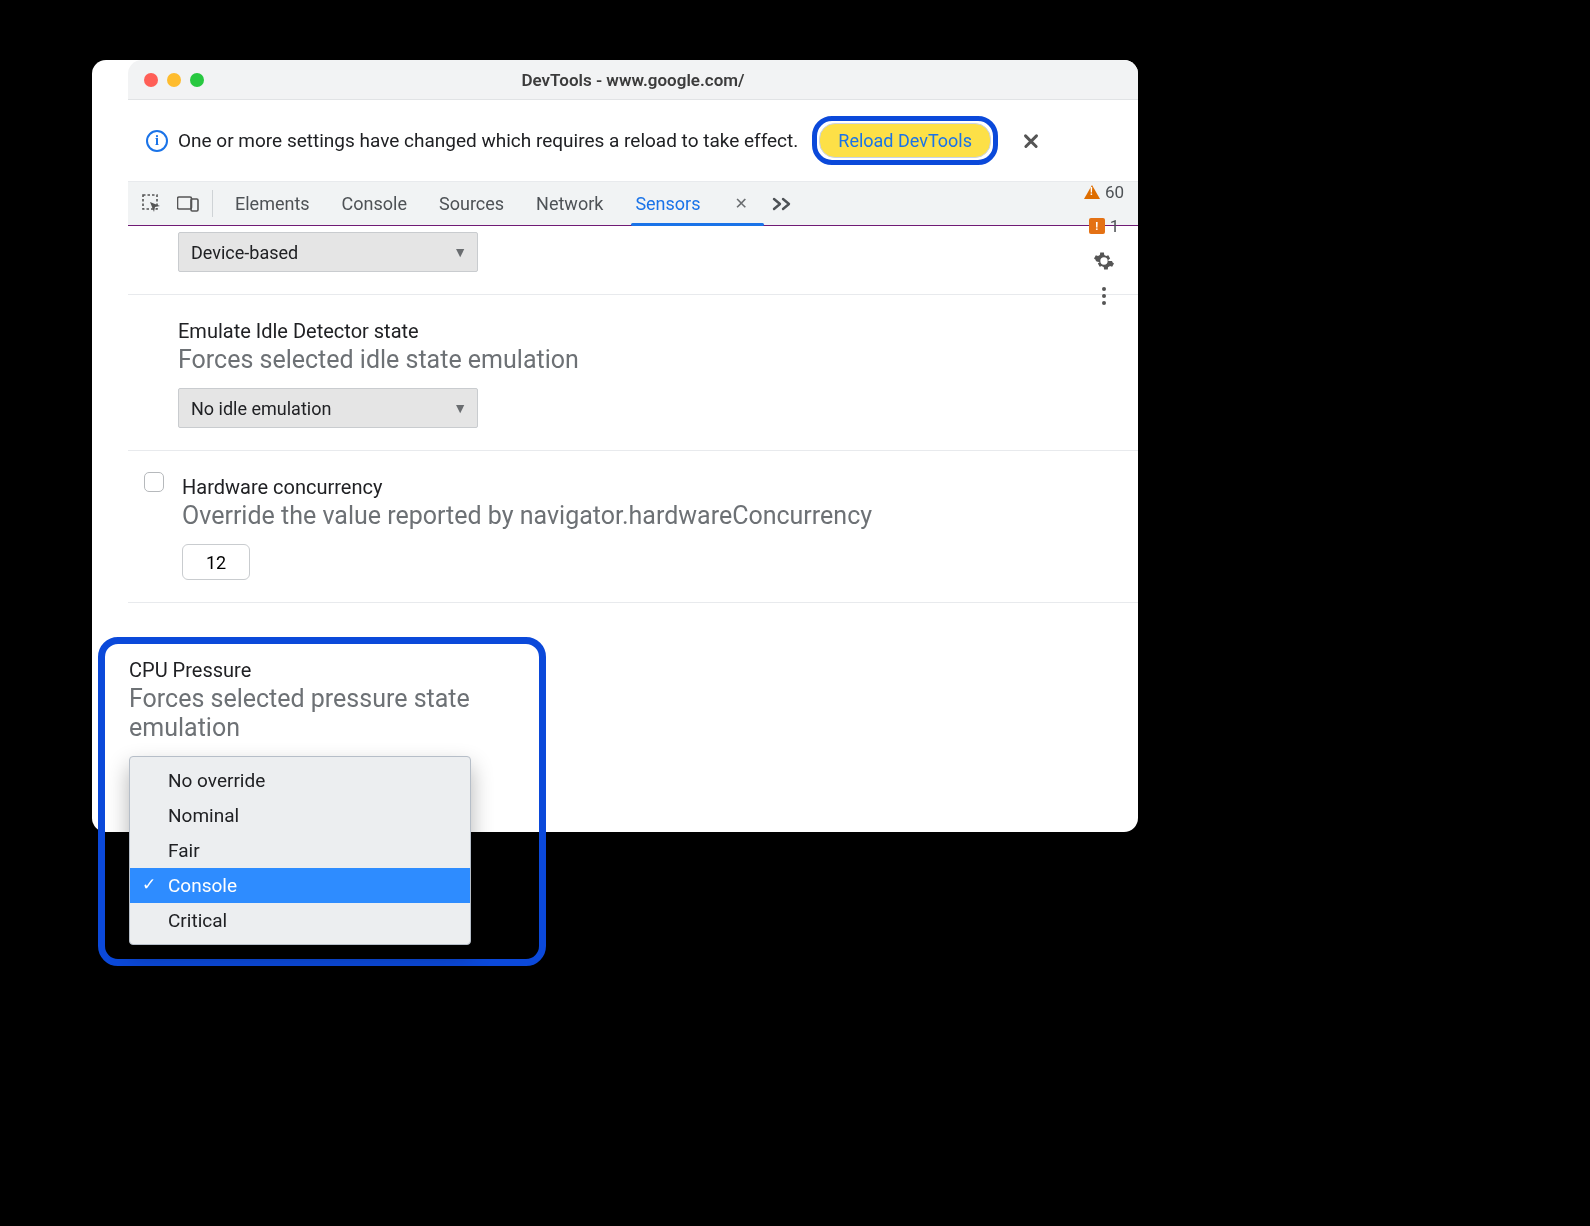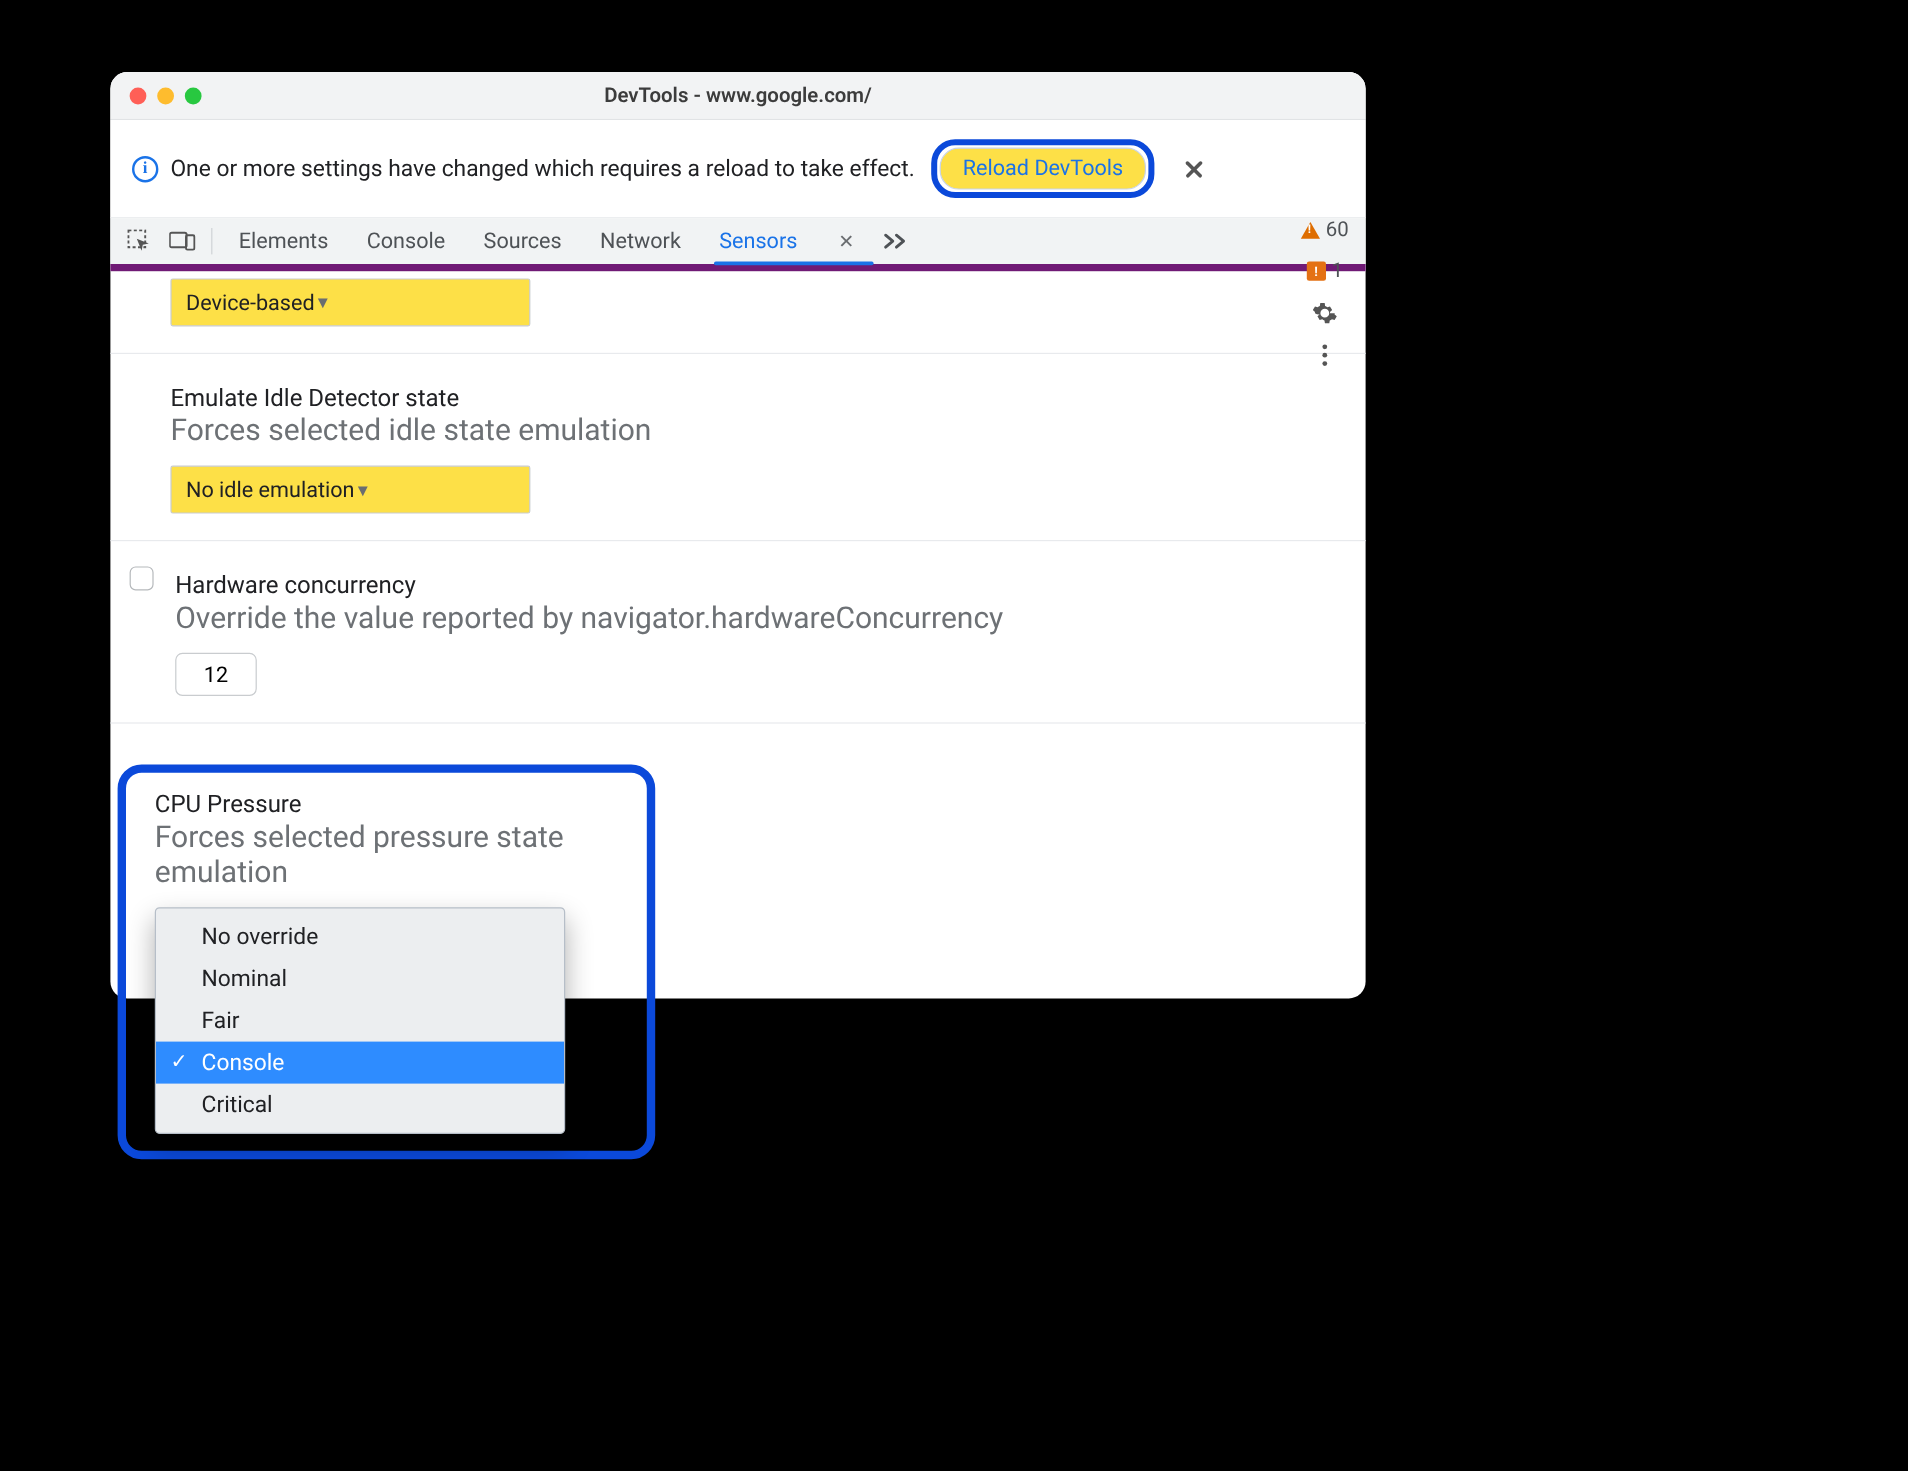--- a/index.html
+++ b/index.html
@@ -29,20 +29,21 @@
   }
   .window{
     position:absolute;
     left:92px; top:60px;
     width:1046px;
     height:772px;
     background:var(--panel-bg);
     border-radius:14px;
     box-shadow:0 30px 60px rgba(0,0,0,0.45);
     overflow:visible;
+    padding-left:36px;
   }
 
   
   .titlebar{
     height:40px;
     background:#f2f3f4;
     border-top-left-radius:14px;
     border-top-right-radius:14px;
     display:flex;
     align-items:center;
@@ -109,21 +110,21 @@
     content:"";position:absolute;left:50%;top:50%;
     width:18px;height:2.5px;background:#555;border-radius:2px;
   }
   .banner-close::before{transform:translate(-50%,-50%) rotate(45deg);}
   .banner-close::after{transform:translate(-50%,-50%) rotate(-45deg);}
 
   
   .toolbar{
     height:44px;
     background:var(--toolbar-bg);
-    border-bottom:6px solid #701a75;
+    border-bottom:1px solid #701a75;
     display:flex; align-items:stretch;
     padding:0 6px 0 6px;
   }
   .tb-btn{
     display:flex;align-items:center;justify-content:center;
     width:36px; cursor:pointer; color:#555;
   }
   .tb-sep{width:1px;background:#cfd3d6;margin:8px 6px;}
   .tabs{display:flex;align-items:stretch;gap:0;}
   .tab{
@@ -156,23 +157,23 @@
   }
   .gear,.kebab{cursor:pointer;color:#555;}
 
   
   .content{padding:0 0 0 0; height:calc(100% - 40px - 70px - 44px); overflow:visible;}
   .section{border-bottom:1px solid #e8eaed;padding:18px 0 22px 50px;}
   .section:first-child{padding-top:6px;}
   .sec-title{font-size:20px;margin:6px 0 2px;}
   .sec-sub{color:var(--muted);font-size:25px;margin-bottom:14px;}
   .select{
-    display:inline-flex;align-items:center;justify-content:flex-start;
+    display:inline-flex;align-items:center;justify-content:space-between;
     width:300px;height:40px;
-    border:1px solid #c9cccf;border-radius:2px;background:#fde047;
+    border:1px solid #c9cccf;border-radius:2px;background:#e5e5e5;
     padding:0 10px 0 12px;font-size:18px;cursor:pointer;
   }
   .select .caret{color:#6a6d70;font-size:14px;}
   .chk-row{display:flex;gap:18px;align-items:flex-start;margin-left:-34px;}
   .chk{
     width:20px;height:20px;border:1.5px solid #b6b9bc;border-radius:5px;
     background:#fff;cursor:pointer;margin-top:3px;flex:0 0 auto;
   }
   .num-input{
     width:68px;height:36px;border:1px solid #c9cccf;border-radius:6px;

